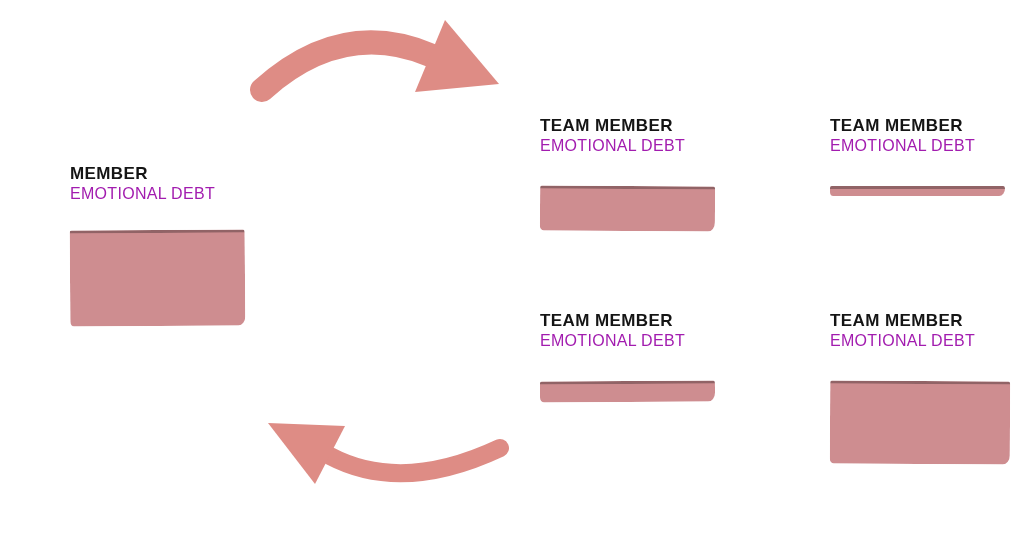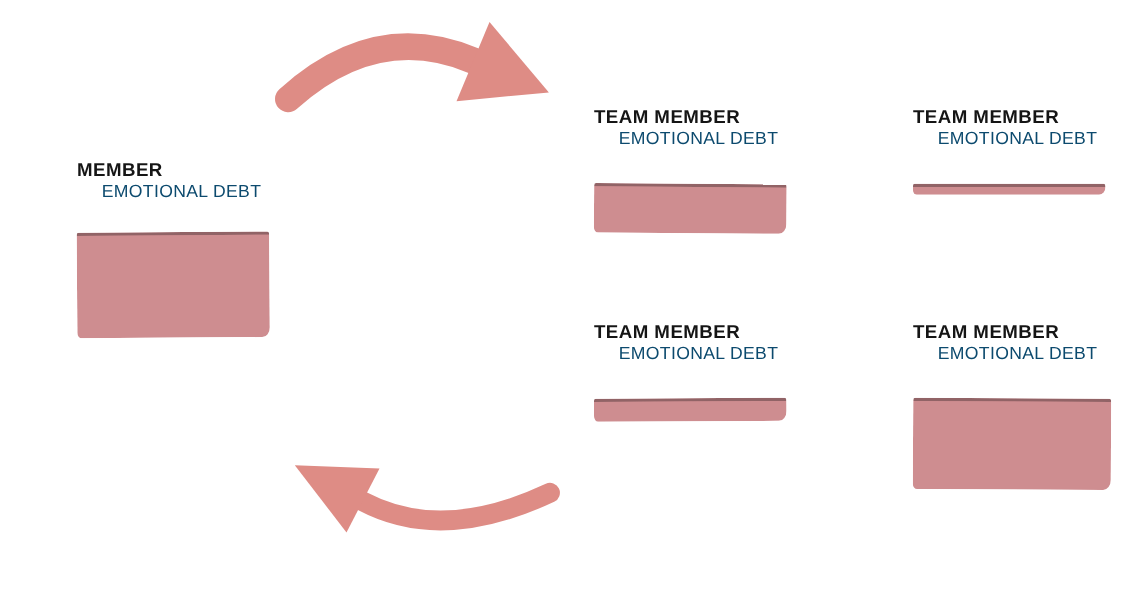--- a/index.html
+++ b/index.html
@@ -19,37 +19,37 @@
   .arrow-layer {
     position: absolute;
     top: 0; left: 0;
     width: 1032px;
     height: 557px;
     pointer-events: none;
   }
   .entity {
     position: absolute;
     width: 190px;
+    margin-top: 19px;
   }
   .entity .title {
     font-size: 17px;
     font-weight: 700;
     letter-spacing: 0.4px;
     color: #151515;
     line-height: 20px;
     white-space: nowrap;
   }
   .entity .subtitle {
     font-size: 16px;
     font-weight: 400;
     letter-spacing: 0.3px;
-    color: #0c4a6e;
+    color: #a21caf;
     line-height: 20px;
     white-space: nowrap;
-    text-align: center;
   }
   .debt-bar {
     width: 175px;
     border-top: 3px solid rgba(70, 48, 52, 0.45);
     border-radius: 2px 2px 7px 4px / 2px 3px 9px 5px;
   }
   .leader-block { left: 70px; top: 145px; }
   .leader-block .debt-bar { margin-top: 26px; transform: rotate(-0.4deg); }
 
   .member-1 { left: 540px; top: 97px; }

